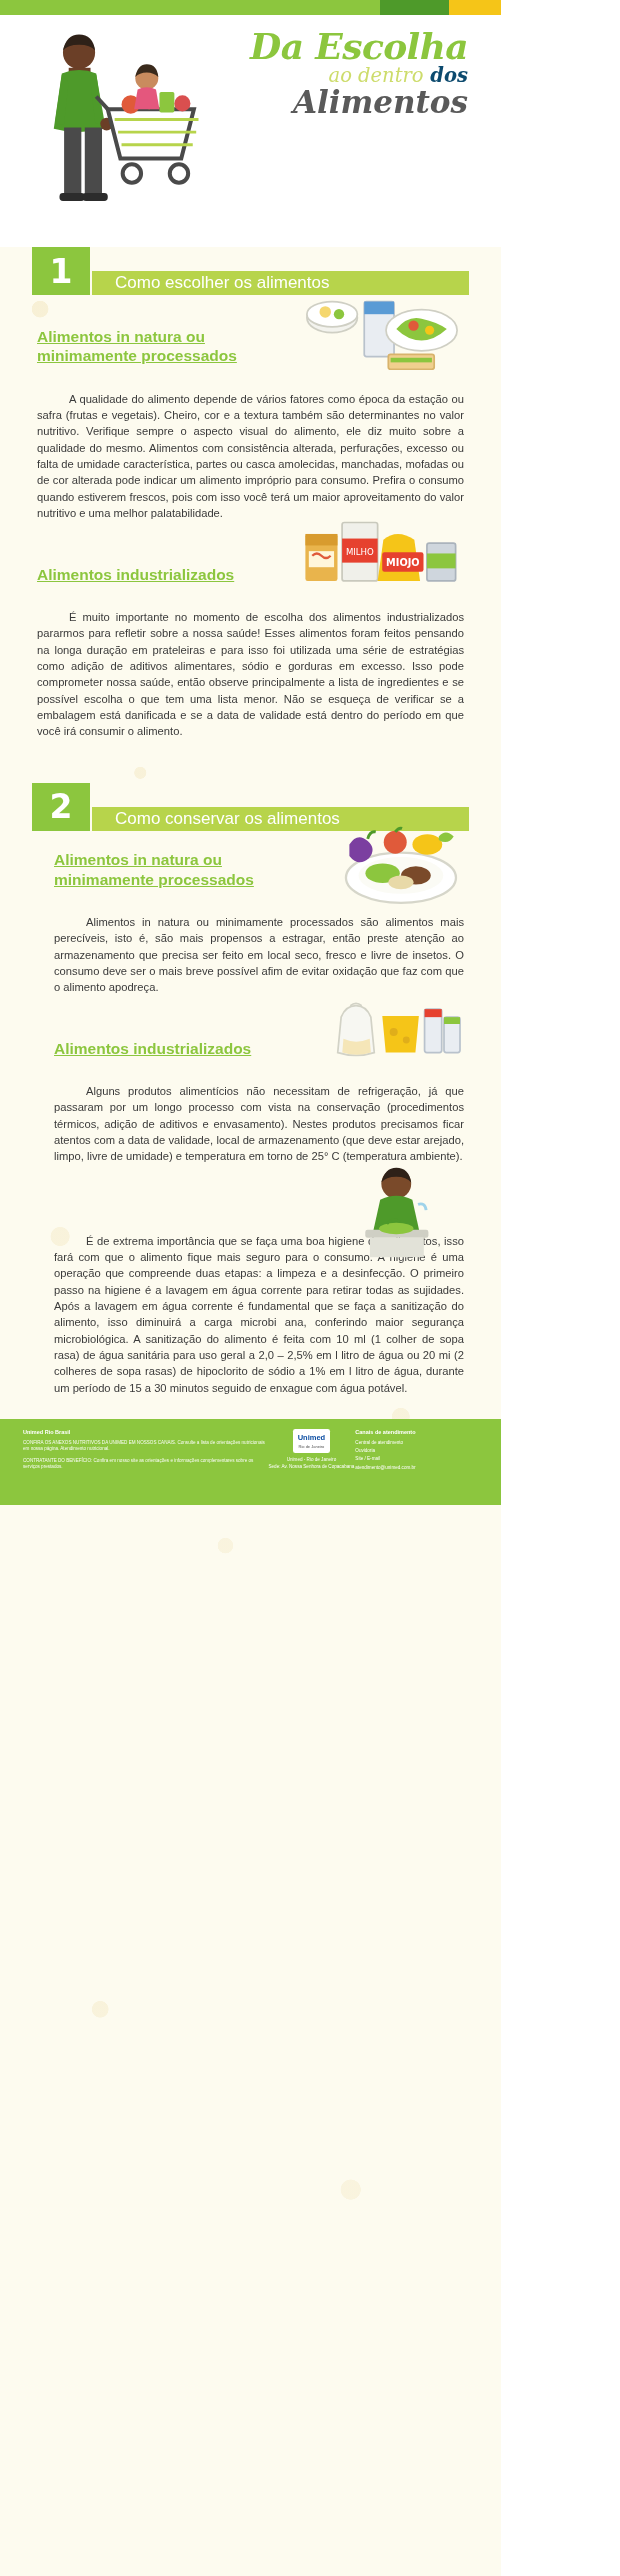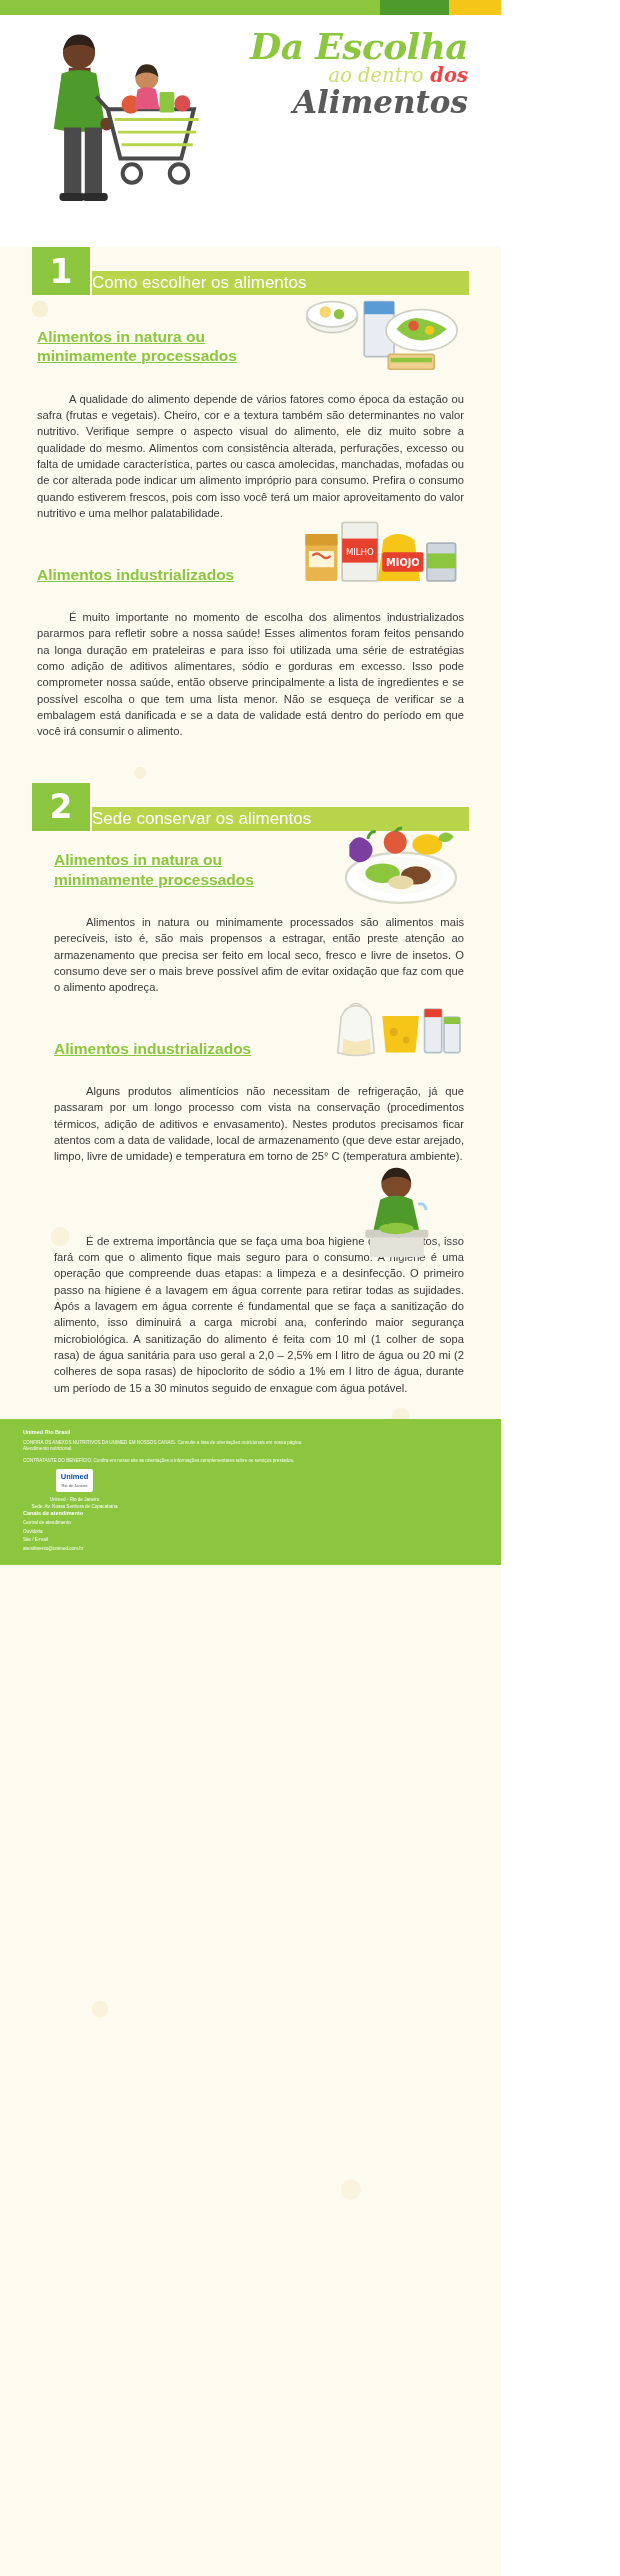--- a/index.html
+++ b/index.html
@@ -80,21 +80,21 @@
   }
   .title-2 {
     font-family: "DejaVu Serif", serif;
     font-style: italic;
     font-size: 19.5px;
     color: #cddc6b;
     display: block;
     margin-top: 1.1px;
     letter-spacing: 0px;
   }
-  .title-2 b { color: #ef4444; font-weight: bold; font-style: italic; }
+  .title-2 b { color: #0c4a6e; font-weight: bold; font-style: italic; }
   .title-3 {
     font-family: "DejaVu Serif", serif;
     font-weight: bold;
     font-size: 31px;
     color: #5a5a5a;
     display: block;
     margin-top: 1.1px;
     font-style: italic;
   }
 
@@ -127,20 +127,21 @@
     font-family: "DejaVu Sans", sans-serif;
     border-right: 2.3px solid #fdfbef;
   }
   .band-title {
     flex: 1;
     background: #b7d44b;
     color: #ffffff;
     font-size: 17px;
     display: flex;
     align-items: center;
+    padding-left: 23px;
     font-family: "Liberation Sans", sans-serif;
     margin-top: 24px;
   }
   .band-wrap { padding: 0 32px; }
   .band-inner { display: flex; }
 
   
   .content { padding: 0 37px; position: relative; }
   .subhead {
     color: #8cc63e;
@@ -170,21 +171,20 @@
     position: relative;
     margin-top: 23px;
     background: #8cc63e;
     min-height: 86px;
     padding: 10.3px 23px 11.5px 23px;
     display: flex;
     justify-content: space-between;
     color: #ffffff;
     font-size: 5.2px;
     line-height: 1.45;
-    flex-direction: column;
   }
   .footer-col-left { width: 287px; }
   .footer-col-left .ftitle { font-weight: bold; font-size: 5.5px; margin-bottom: 2.3px; }
   .footer-col-left .fline { font-size: 4.6px; opacity: .95; margin-bottom: 4.6px; }
   .footer-mid { width: 103px; text-align: center; }
   .footer-badge {
     background: #ffffff;
     color: #0b4da2;
     border-radius: 2.3px;
     padding: 3.4px 4.6px;
@@ -327,21 +327,21 @@
       </div>
       <p class="para">É muito importante no momento de escolha dos alimentos industrializados pararmos para refletir sobre a nossa saúde! Esses alimentos foram feitos pensando na longa duração em prateleiras e para isso foi utilizada uma série de estratégias como adição de aditivos alimentares, sódio e gorduras em excesso. Isso pode comprometer nossa saúde, então observe principalmente a lista de ingredientes e se possível escolha o que tem uma lista menor. Não se esqueça de verificar se a embalagem está danificada e se a data de validade está dentro do período em que você irá consumir o alimento.</p>
     </div>
   </div>
 
   <div class="spacer-lg"></div>
 
   <div class="band-wrap">
     <div class="section-band band-inner">
       <div class="band-number">2</div>
-      <div class="band-title">Sede conservar os alimentos</div>
+      <div class="band-title">Como conservar os alimentos</div>
     </div>
   </div>
 
   <div class="spacer-sm"></div>
 
   <div class="content" style="padding-left:54px;padding-right:37px;">
 
     <div class="block">
       <svg class="art" viewBox="0 0 260 150" width="149" height="86" style="top:-25px;">
         <ellipse cx="150" cy="92" rx="96" ry="44" fill="#ffffff" stroke="#d6d6ca" stroke-width="4"></ellipse>

